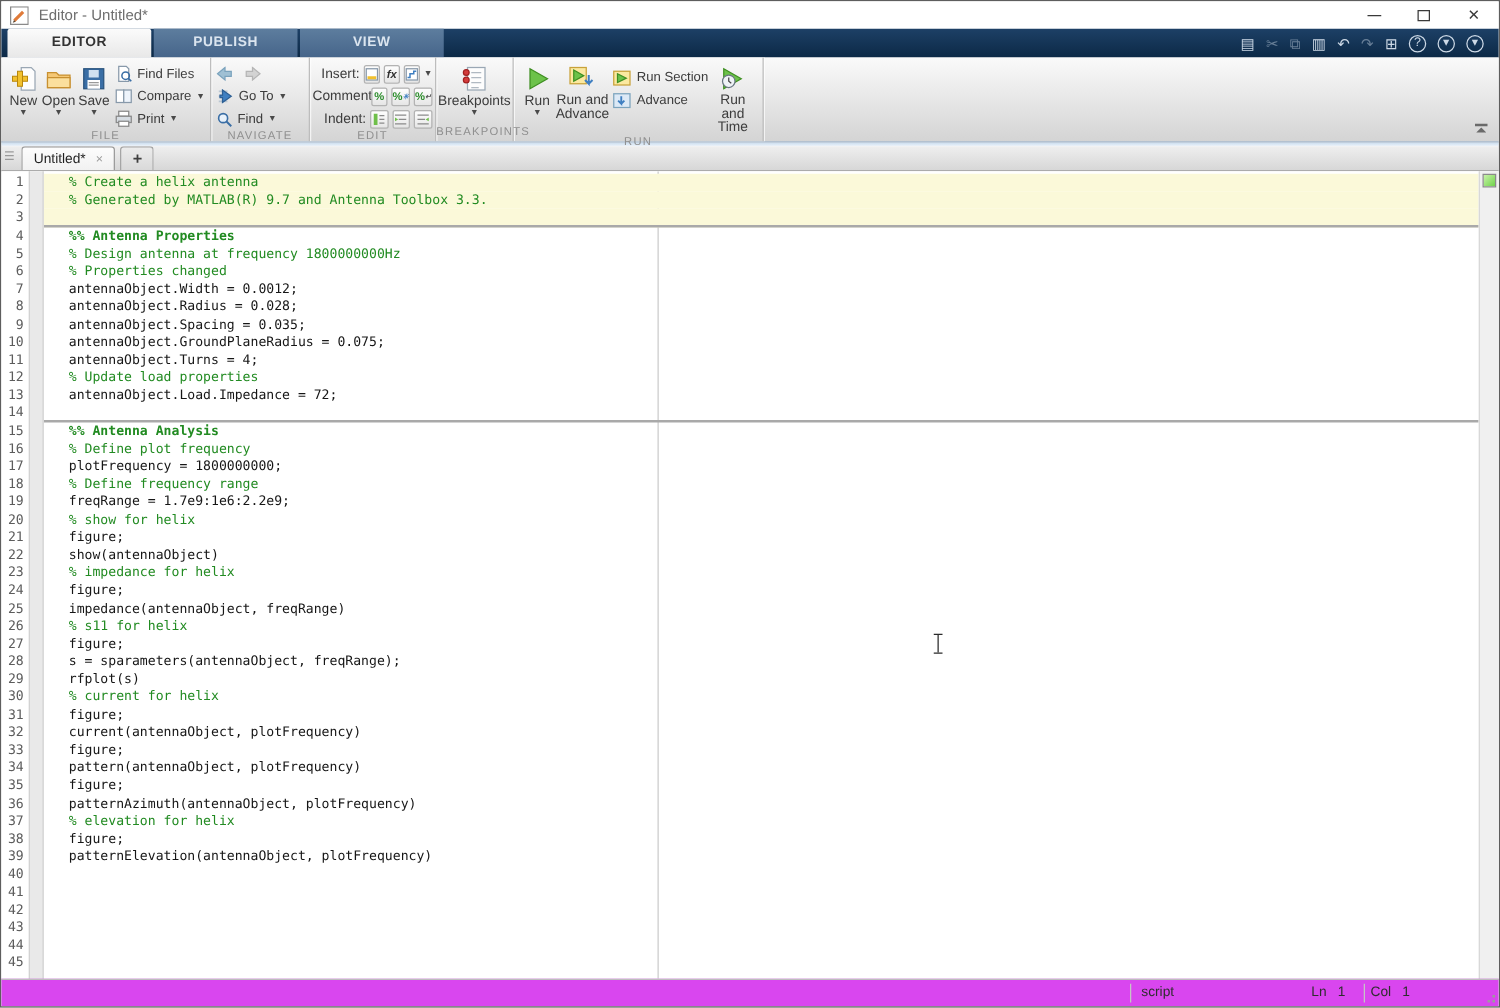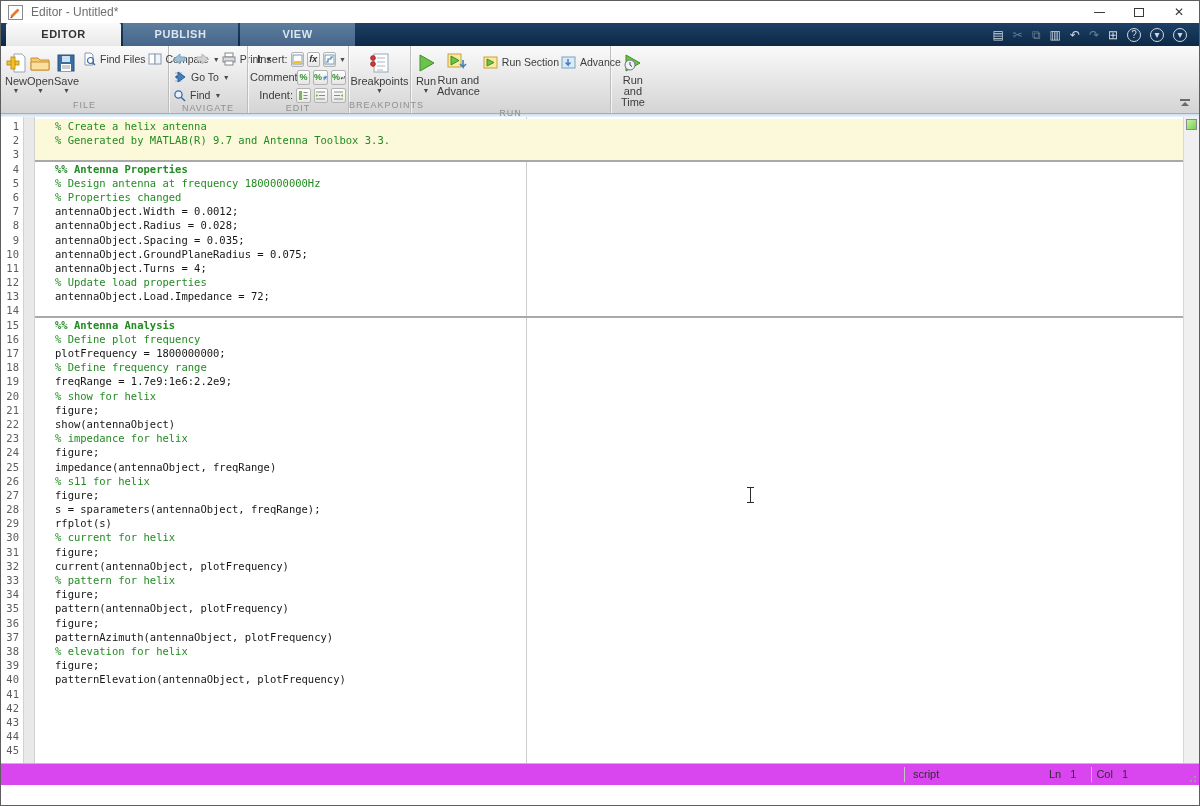--- a/index.html
+++ b/index.html
@@ -26,21 +26,21 @@
   .qa-icon.round{ width:14px; height:14px; border:1px solid #cdd9e6; border-radius:50%; font-size:10px; display:flex; align-items:center; justify-content:center; }
 
   
   .ribbon{ height:68px; background:linear-gradient(#fafafa,#d4d4d4); display:flex; border-bottom:1px solid #9db0c3; position:relative; }
   .rsec{ display:flex; flex-direction:column; border-right:1px solid #bdbdbd; box-shadow:1px 0 0 rgba(255,255,255,.7); }
   .rsec-content{ flex:1; display:flex; align-items:flex-start; padding:3px 4px 0 4px; }
   .rsec-label{ height:13px; text-align:center; font-size:9px; color:#8f8f8f; letter-spacing:1px; }
   .bigbtn{ display:flex; flex-direction:column; align-items:center; color:#3c3c3c; font-size:11px; padding-top:1px; }
   .bigbtn .bicon{ height:25px; display:flex; align-items:center; justify-content:center; }
   .caret{ font-size:7px; color:#4a4a4a; line-height:7px; }
-  .smallcol{ display:flex; flex-direction:row; gap:2px; margin-left:3px; padding-top:2px; }
+  .smallcol{ display:flex; flex-direction:column; gap:2px; margin-left:3px; padding-top:2px; }
   .smallbtn{ display:flex; align-items:center; gap:4px; height:16px; font-size:10.5px; color:#3c3c3c; white-space:nowrap; }
   .navcol{ display:flex; flex-direction:column; gap:2px; padding-top:2px; }
   .editgrid{ display:flex; flex-direction:column; gap:2px; padding-top:2px; width:100%; }
   .editrow{ display:flex; align-items:center; gap:3px; height:16px; }
   .editrow .elabel{ width:44px; text-align:right; font-size:11px; color:#3c3c3c; }
   .ibtn{ width:15px; height:15px; border:1px solid #b3b3b3; border-radius:2px; background:linear-gradient(#fefefe,#e6e6e6); display:flex; align-items:center; justify-content:center; font-size:9px; }
   .collapse-btn{ position:absolute; right:8px; bottom:4px; width:12px; height:10px; }
   .collapse-btn .bar{ width:10px; height:2px; background:#6a6a6a; margin:0 auto; }
   .collapse-btn .tri{ width:0; height:0; margin:1px auto 0; border-left:4px solid transparent; border-right:4px solid transparent; border-bottom:4px solid #6a6a6a; transform:rotate(0deg); }
   .ribbon-strip{ height:3px; background:linear-gradient(#c9dcee,#eef4fa); }
@@ -354,20 +354,32 @@
     </div>
 
     <div style="flex:1"></div>
     <div class="collapse-btn">
         <div class="bar"></div>
         <div class="tri"></div>
       </div>
   </div>
   <div class="ribbon-strip"></div>
 
+  <div class="doctabs">
+    <div class="tab-grip">
+        <i></i>
+        <i></i>
+        <i></i>
+      </div>
+    <div class="doctab">
+      <span>Untitled*</span>
+      <span class="close">×</span>
+    </div>
+    <div class="plustab">+</div>
+  </div>
 
   <div class="editor">
     <div class="gutter">
         <div class="lnum">1</div>
         <div class="lnum">2</div>
         <div class="lnum">3</div>
         <div class="lnum">4</div>
         <div class="lnum">5</div>
         <div class="lnum">6</div>
         <div class="lnum">7</div>
@@ -439,21 +451,20 @@
           <div class="codeline tc">% impedance for helix</div>
           <div class="codeline tk">figure;</div>
           <div class="codeline tk">impedance(antennaObject, freqRange)</div>
           <div class="codeline tc">% s11 for helix</div>
           <div class="codeline tk">figure;</div>
           <div class="codeline tk">s = sparameters(antennaObject, freqRange);</div>
           <div class="codeline tk">rfplot(s)</div>
           <div class="codeline tc">% current for helix</div>
           <div class="codeline tk">figure;</div>
           <div class="codeline tk">current(antennaObject, plotFrequency)</div>
-          <div class="codeline tc">% pattern for helix</div>
           <div class="codeline tk">figure;</div>
           <div class="codeline tk">pattern(antennaObject, plotFrequency)</div>
           <div class="codeline tk">figure;</div>
           <div class="codeline tk">patternAzimuth(antennaObject, plotFrequency)</div>
           <div class="codeline tc">% elevation for helix</div>
           <div class="codeline tk">figure;</div>
           <div class="codeline tk">patternElevation(antennaObject, plotFrequency)</div>
           <div class="codeline tb"></div>
           <div class="codeline tb"></div>
         </div>

